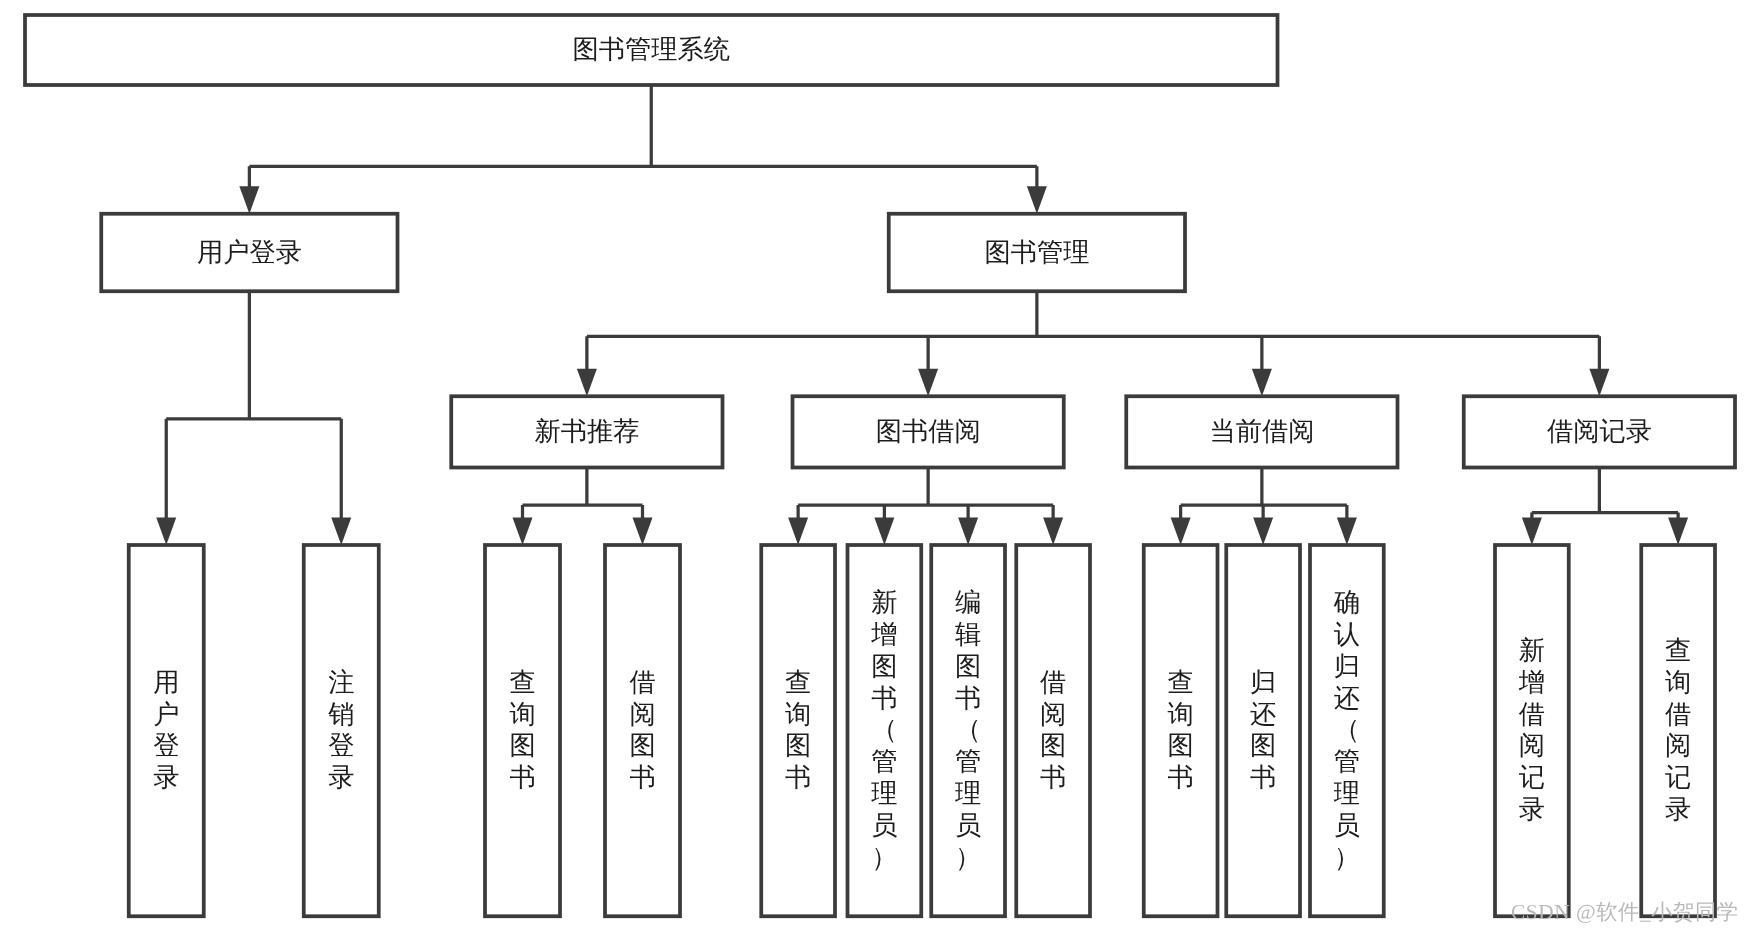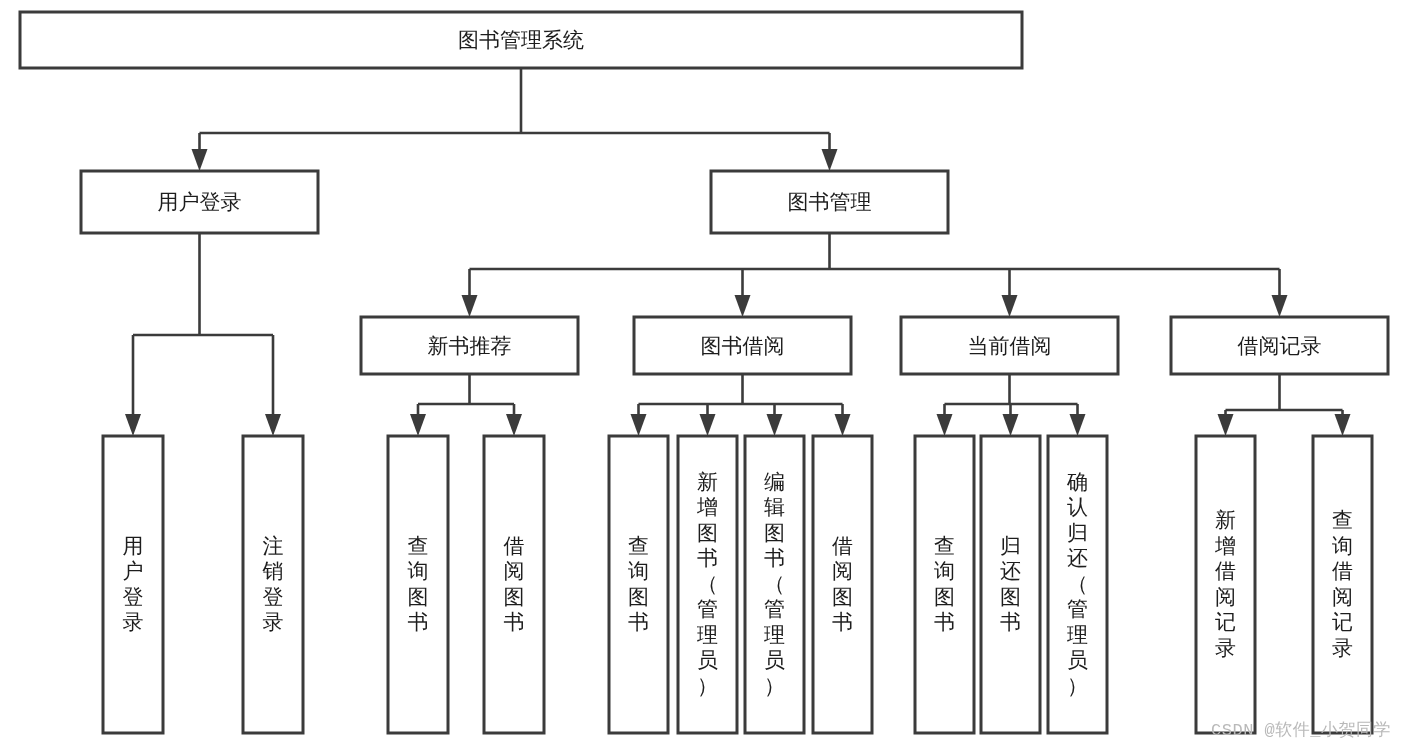--- a/index.html
+++ b/index.html
@@ -48,21 +48,21 @@
     fill: #1d1d1d;
     text-anchor: middle;
     font-family: "DejaVu Sans", "Liberation Sans", sans-serif;
   }
   .watermark {
     position: absolute;
     right: 14px;
     bottom: 6px;
     font-size: 17px;
     color: #b9b9b9;
-    font-family: Liberation Mono, monospace;
+    font-family: Liberation Serif, serif;
     white-space: nowrap;
     letter-spacing: 0.5px;
     pointer-events: none;
   }
 </style>
 </head>
 <body>
 
 <svg id="diagram" viewBox="0 0 1405 747">
   <g id="connector-layer">

